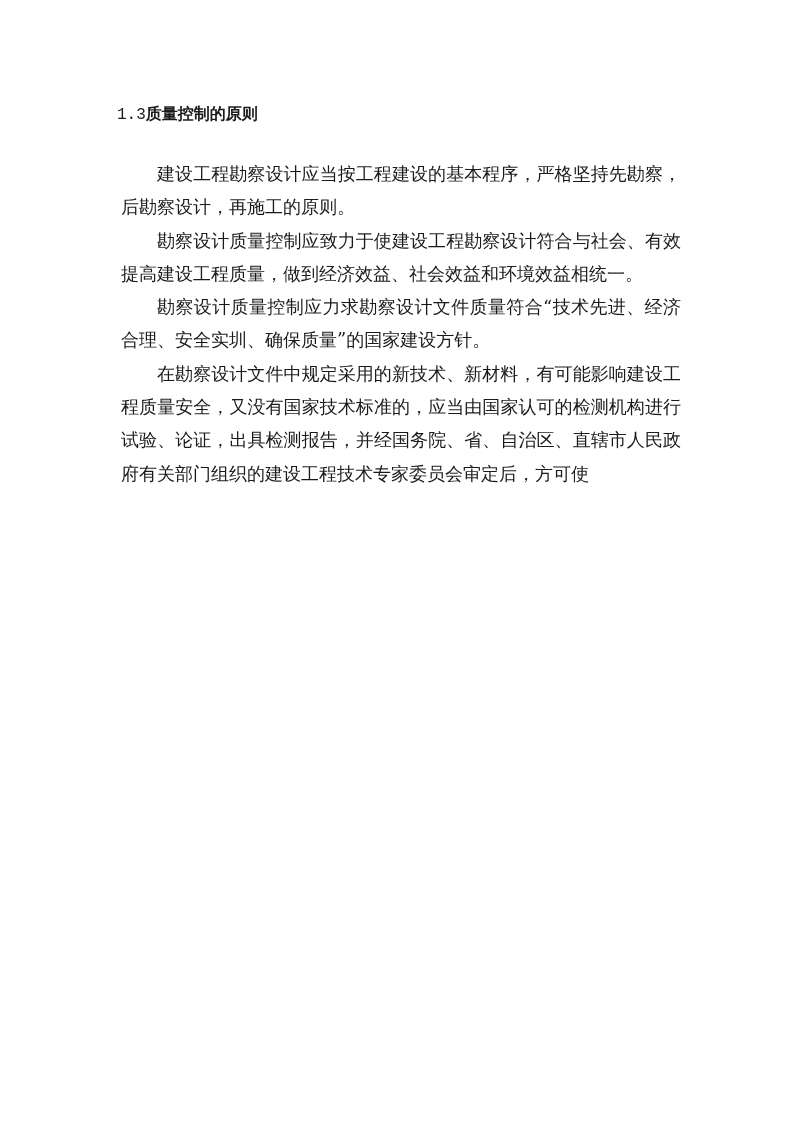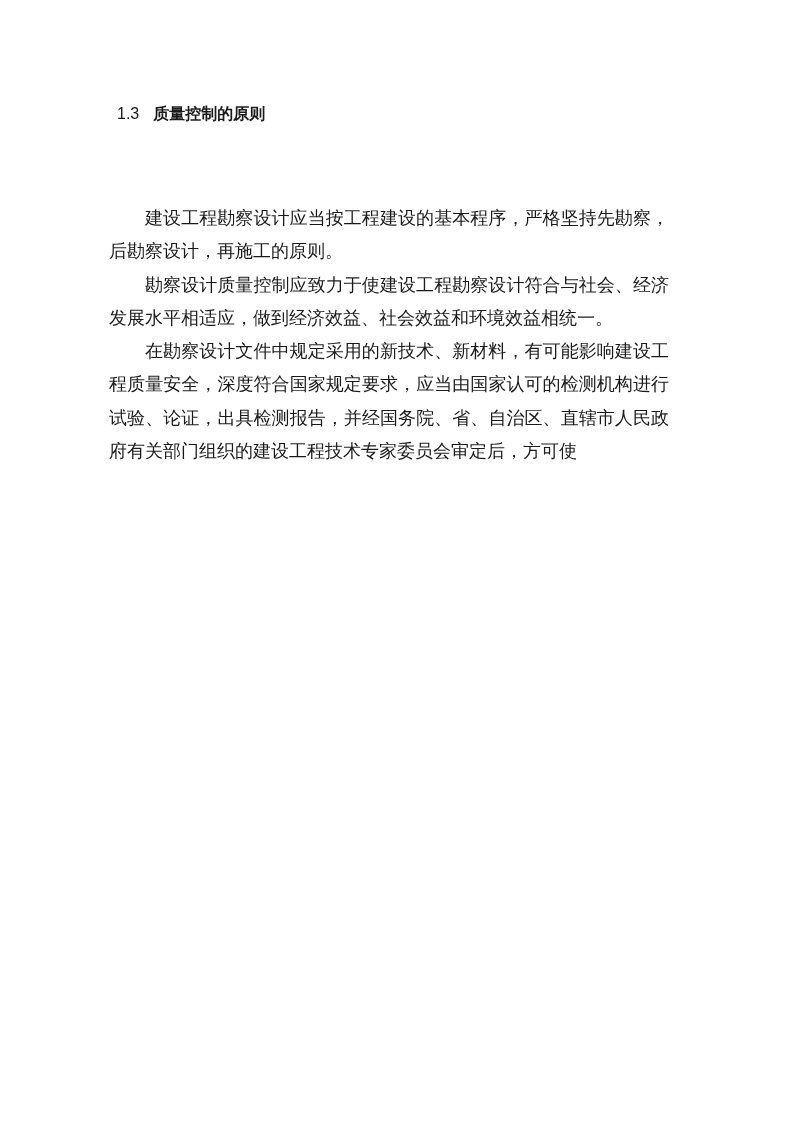--- a/index.html
+++ b/index.html
@@ -1,28 +1,29 @@
 <!DOCTYPE html>
 <html><head>
   <meta charset="utf-8">
   <style>
     html, body { margin: 0; padding: 0; background: #ffffff; }
     body { width: 793px; height: 1122px; position: relative; overflow: hidden;
            font-family: "DejaVu Serif", "Liberation Serif", serif; color: #1a1a1a; }
     .heading { position: absolute; left: 117px; top: 104px; font-size: 16px; font-weight: bold;
                letter-spacing: 0px; white-space: nowrap; }
-    .heading .num { font-family: Liberation Sans, sans-serif; font-weight: normal; margin-right: 14px; }
-    .body { position: absolute; left: 109px; top: 157px; width: 560px; font-size: 18px;
-            line-height: 33.3px; text-align: justify; text-justify: inter-character; margin-top: 44px; }
+    .heading .num { font-family: Liberation Mono, monospace; font-weight: normal; }
+    .body { position: absolute; left: 121px; top: 157px; width: 560px; font-size: 18px;
+            line-height: 33.3px; text-align: justify; text-justify: inter-character; }
     .body p { margin: 0 0 0 0; text-indent: 2em; }
   </style>
 </head>
 <body>
 
 <div class="heading">
   <span class="num">1.3</span><span>质量控制的原则</span>
 </div>
 
 <div class="body">
   <p>建设工程勘察设计应当按工程建设的基本程序，严格坚持先勘察，后勘察设计，再施工的原则。</p>
-  <p>勘察设计质量控制应致力于使建设工程勘察设计符合与社会、经济发展水平相适应，做到经济效益、社会效益和环境效益相统一。</p>
-  <p>在勘察设计文件中规定采用的新技术、新材料，有可能影响建设工程质量安全，深度符合国家规定要求，应当由国家认可的检测机构进行试验、论证，出具检测报告，并经国务院、省、自治区、直辖市人民政府有关部门组织的建设工程技术专家委员会审定后，方可使</p>
+  <p>勘察设计质量控制应致力于使建设工程勘察设计符合与社会、有效提高建设工程质量，做到经济效益、社会效益和环境效益相统一。</p>
+  <p>勘察设计质量控制应力求勘察设计文件质量符合“技术先进、经济合理、安全实圳、确保质量”的国家建设方针。</p>
+  <p>在勘察设计文件中规定采用的新技术、新材料，有可能影响建设工程质量安全，又没有国家技术标准的，应当由国家认可的检测机构进行试验、论证，出具检测报告，并经国务院、省、自治区、直辖市人民政府有关部门组织的建设工程技术专家委员会审定后，方可使</p>
 </div>
 
 </body></html>

